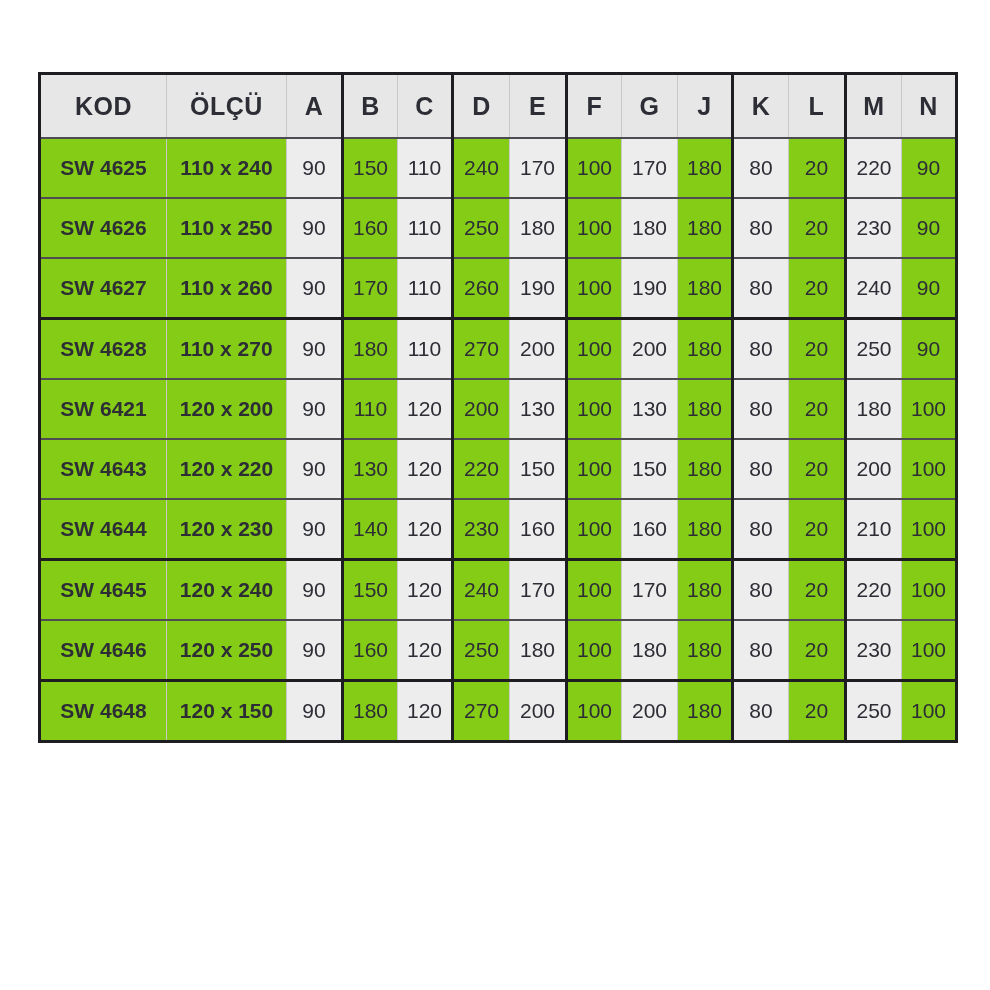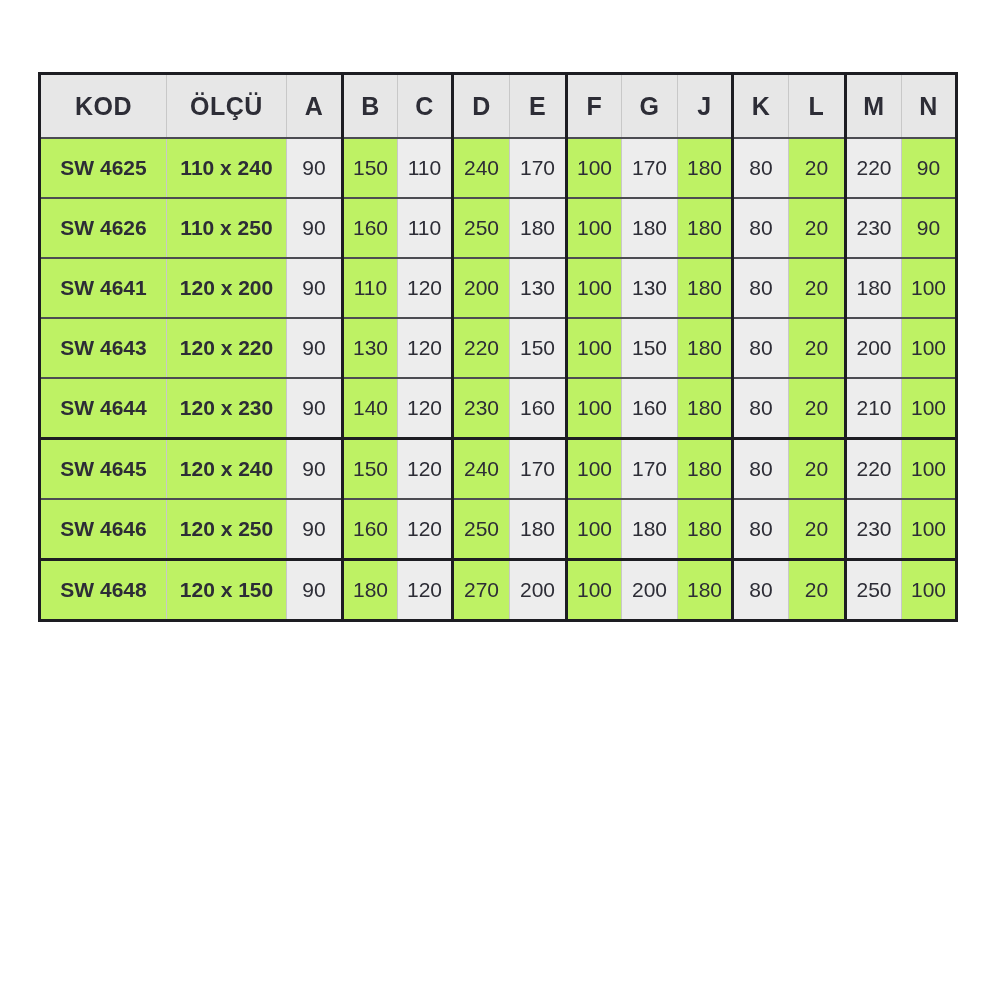--- a/index.html
+++ b/index.html
@@ -14,21 +14,21 @@
     font-family: "Liberation Sans", sans-serif;
   }
   .table-wrap {
     position: absolute;
     left: 38px;
     top: 72px;
   }
   table.spec {
     border-collapse: collapse;
     table-layout: fixed;
-    background: #bef264;
+    background: #84cc16;
     border: 3px solid var(--border-heavy, #1d1d22);
     padding-left: 20px;
   }
   table.spec th,
   table.spec td {
     text-align: center;
     vertical-align: middle;
     color: var(--text-col, #2d2d36);
     padding: 0;
     overflow: hidden;
@@ -131,21 +131,53 @@
           <td class="shade">180</td>
           <td class="grp">100</td>
           <td class="shade">180</td>
           <td>180</td>
           <td class="shade grp">80</td>
           <td>20</td>
           <td class="shade grp">230</td>
           <td>90</td>
         </tr>
         <tr>
-          <td class="kod">SW 4641</td>
+          <td class="kod">SW 4627</td>
+          <td class="olcu">110 x 260</td>
+          <td class="shade">90</td>
+          <td class="grp">170</td>
+          <td class="shade">110</td>
+          <td class="grp">260</td>
+          <td class="shade">190</td>
+          <td class="grp">100</td>
+          <td class="shade">190</td>
+          <td>180</td>
+          <td class="shade grp">80</td>
+          <td>20</td>
+          <td class="shade grp">240</td>
+          <td>90</td>
+        </tr>
+        <tr class="thick">
+          <td class="kod">SW 4628</td>
+          <td class="olcu">110 x 270</td>
+          <td class="shade">90</td>
+          <td class="grp">180</td>
+          <td class="shade">110</td>
+          <td class="grp">270</td>
+          <td class="shade">200</td>
+          <td class="grp">100</td>
+          <td class="shade">200</td>
+          <td>180</td>
+          <td class="shade grp">80</td>
+          <td>20</td>
+          <td class="shade grp">250</td>
+          <td>90</td>
+        </tr>
+        <tr>
+          <td class="kod">SW 6421</td>
           <td class="olcu">120 x 200</td>
           <td class="shade">90</td>
           <td class="grp">110</td>
           <td class="shade">120</td>
           <td class="grp">200</td>
           <td class="shade">130</td>
           <td class="grp">100</td>
           <td class="shade">130</td>
           <td>180</td>
           <td class="shade grp">80</td>

